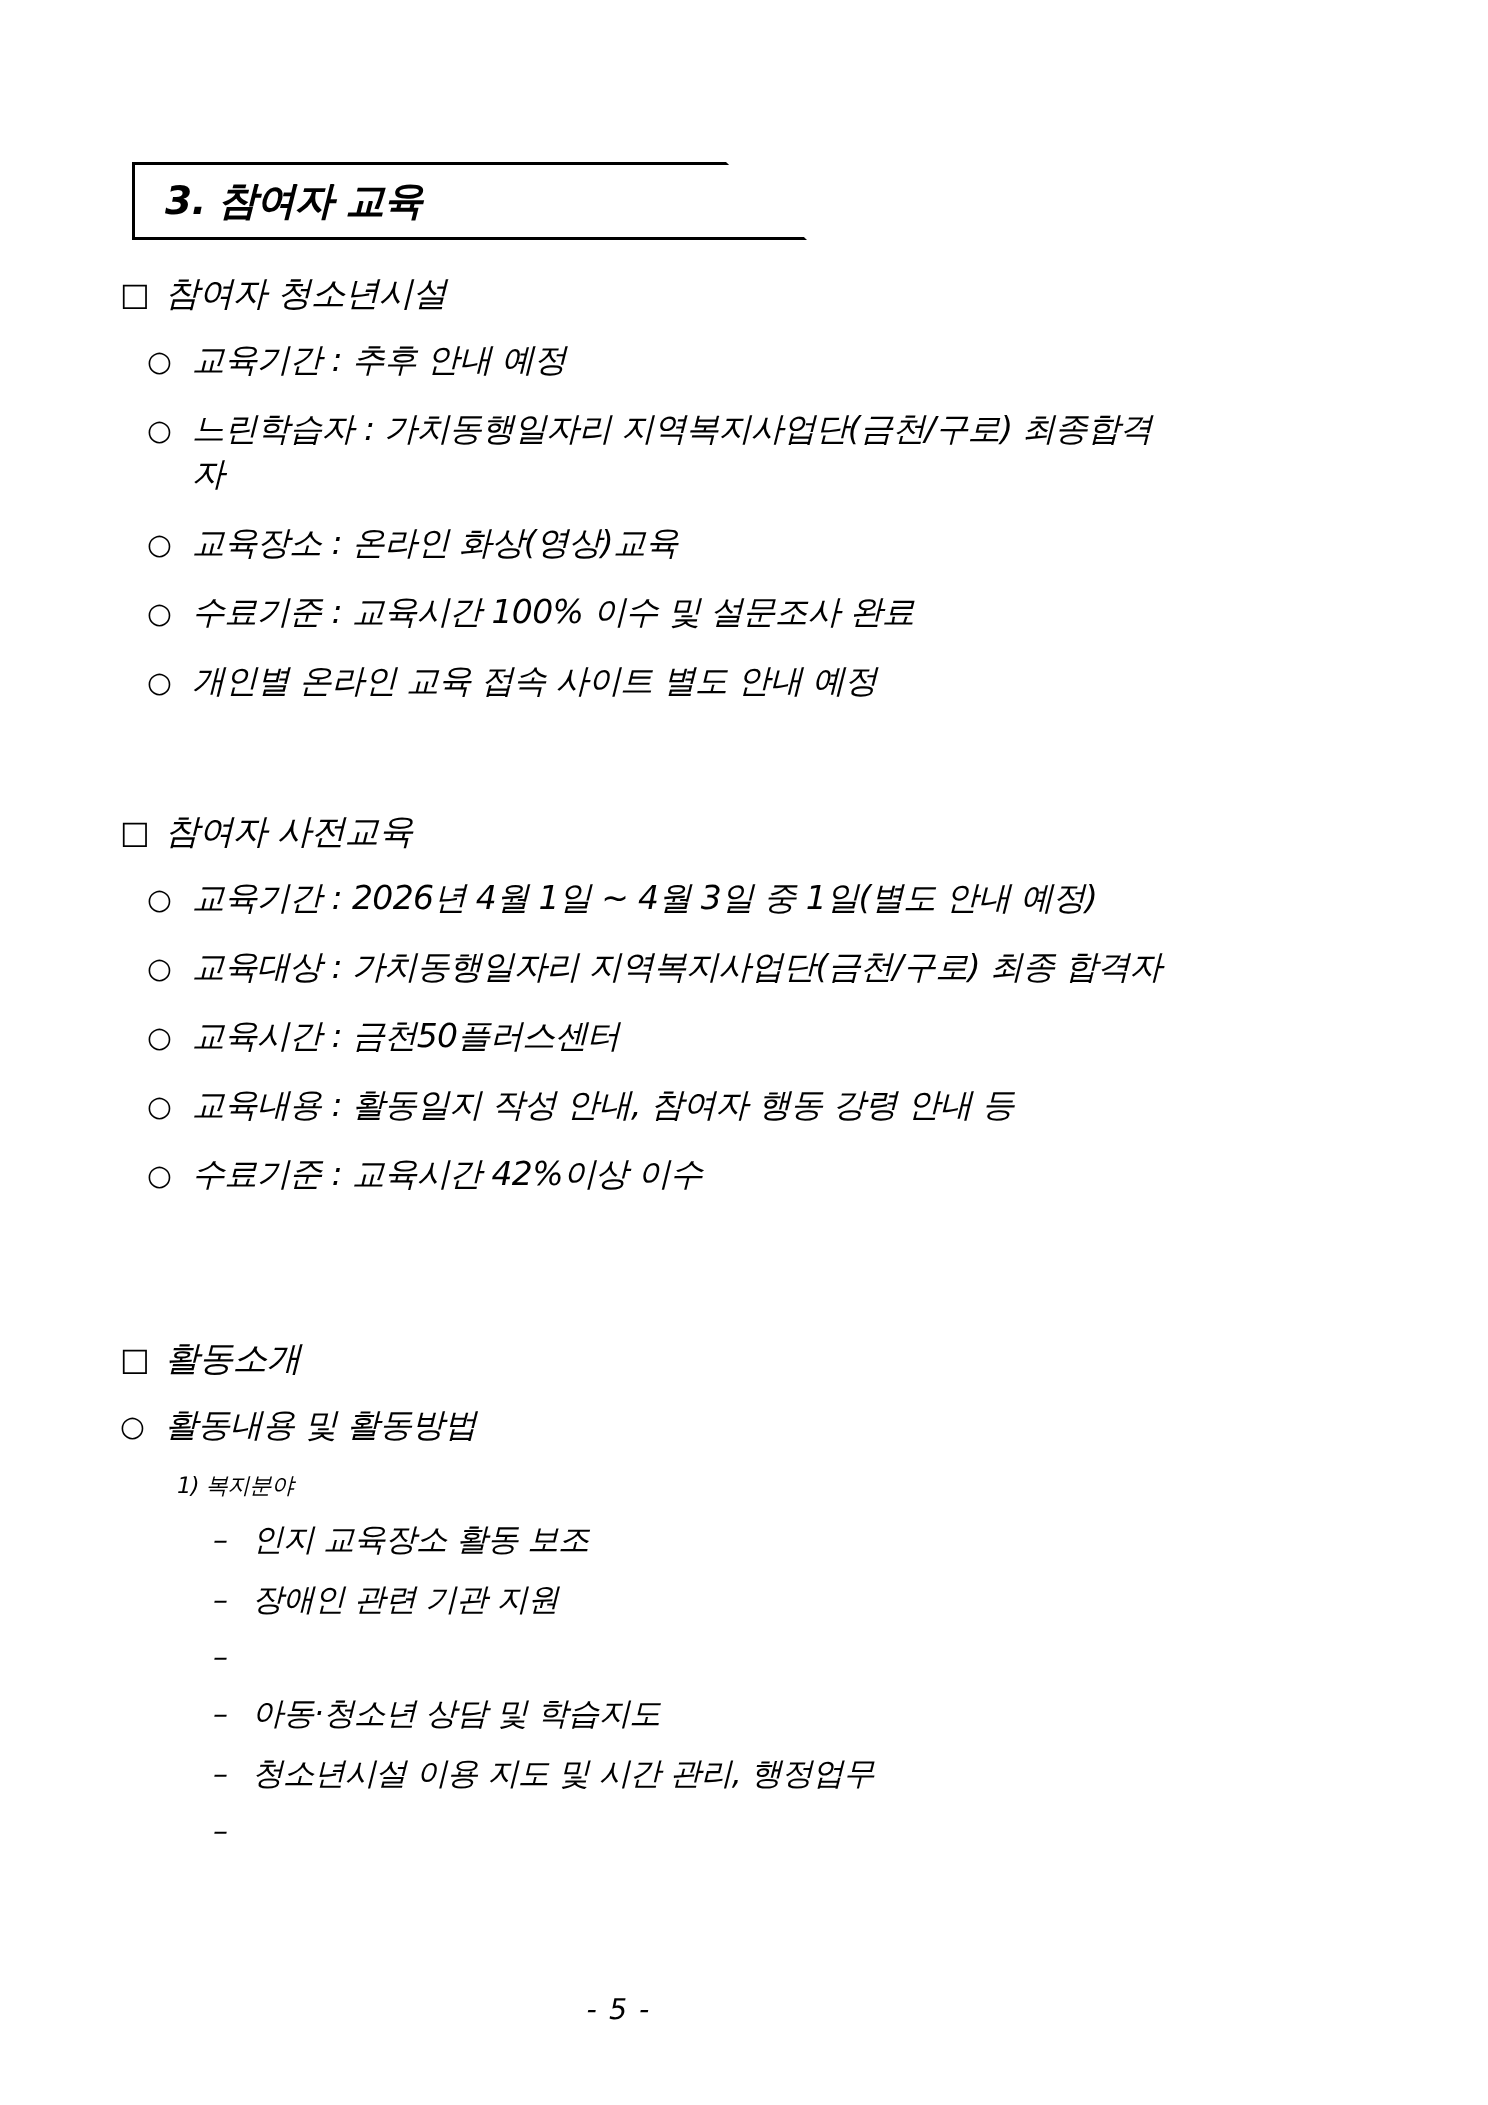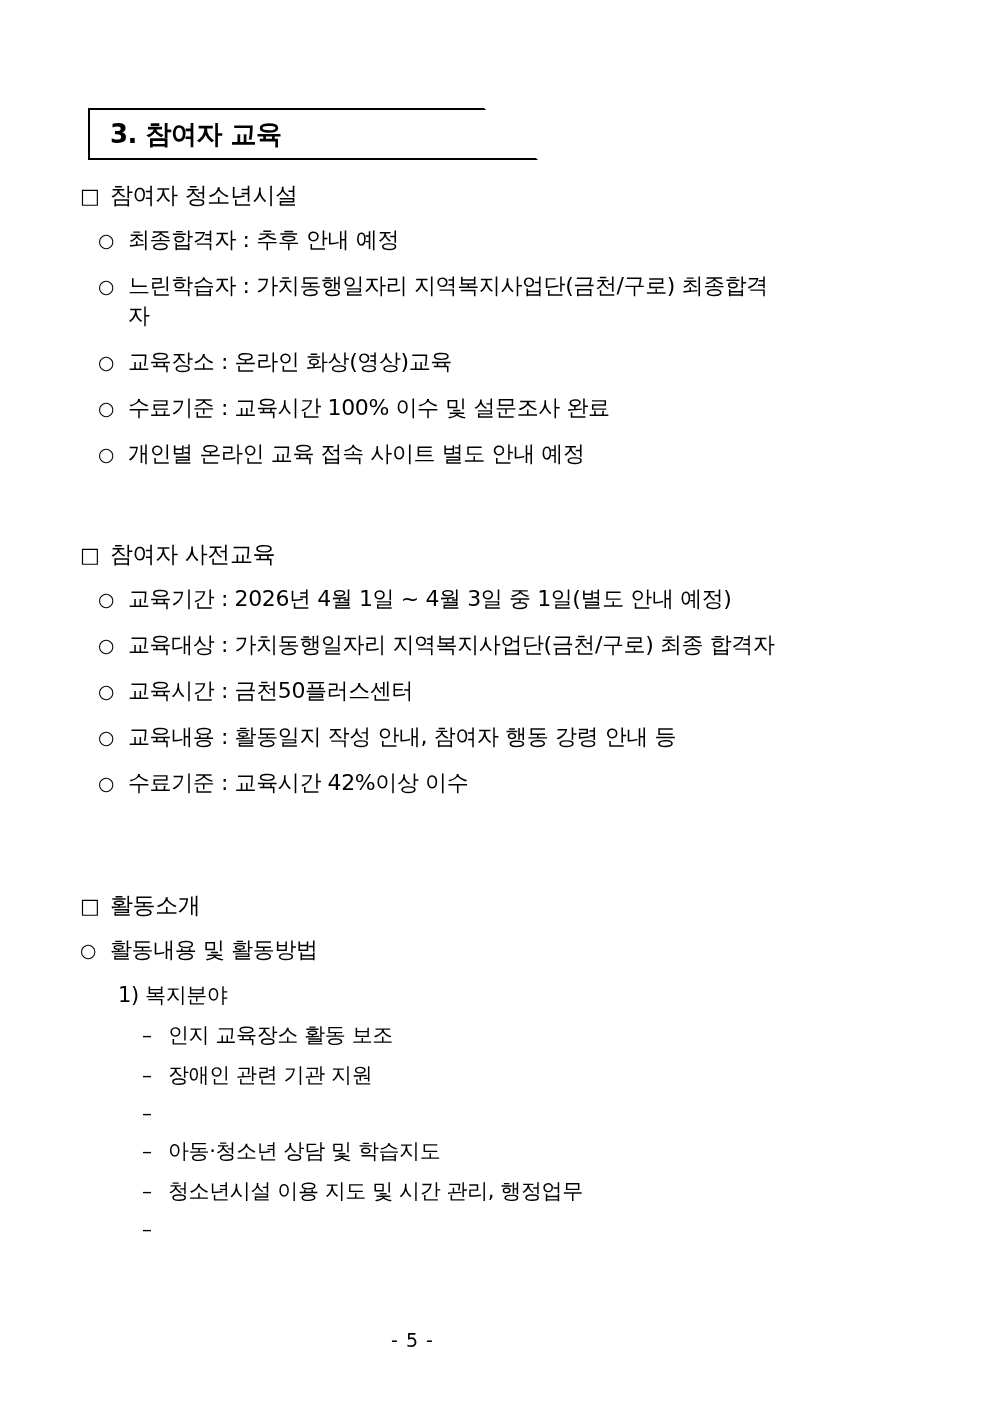--- a/index.html
+++ b/index.html
@@ -12,20 +12,21 @@
     color: #000000;
   }
   .page {
     position: relative;
     width: 825px;
     height: 1403px;
     box-sizing: border-box;
     padding: 108px 42px 40px 70px;
     background: #ffffff;
     overflow: hidden;
+    font-style: italic;
   }
 
   
   .section-head {
     position: relative;
     display: block;
     width: 450px;
     height: 52px;
     margin: 0 0 0 18px;
   }
@@ -86,21 +87,21 @@
   .lvl-circle .marker {
     width: 30px;
     flex: 0 0 30px;
     font-size: 19px;
     line-height: 1;
   }
 
   .lvl-num {
     display: flex;
     align-items: baseline;
-    font-size: 21px;
+    font-size: 15px;
     margin: 0 0 12px 48px;
     letter-spacing: -0.4px;
   }
 
   .lvl-dash {
     display: flex;
     align-items: baseline;
     font-size: 21px;
     margin: 0 0 12px 72px;
     letter-spacing: -0.4px;
@@ -135,21 +136,21 @@
   </div>
 
   <div class="block">
     <div class="lvl-square">
       <span class="marker">□</span>
       <span>참여자 청소년시설</span>
     </div>
 
     <div class="lvl-circle">
       <span class="marker">○</span>
-      <span>최종합격자 : 추후 안내 예정</span>
+      <span>교육기간 : 추후 안내 예정</span>
     </div>
     <div class="lvl-circle">
       <span class="marker">○</span>
       <span>느린학습자 : 가치동행일자리 지역복지사업단(금천/구로) 최종합격자</span>
     </div>
     <div class="lvl-circle">
       <span class="marker">○</span>
       <span>교육장소 : 온라인 화상(영상)교육</span>
     </div>
     <div class="lvl-circle">

